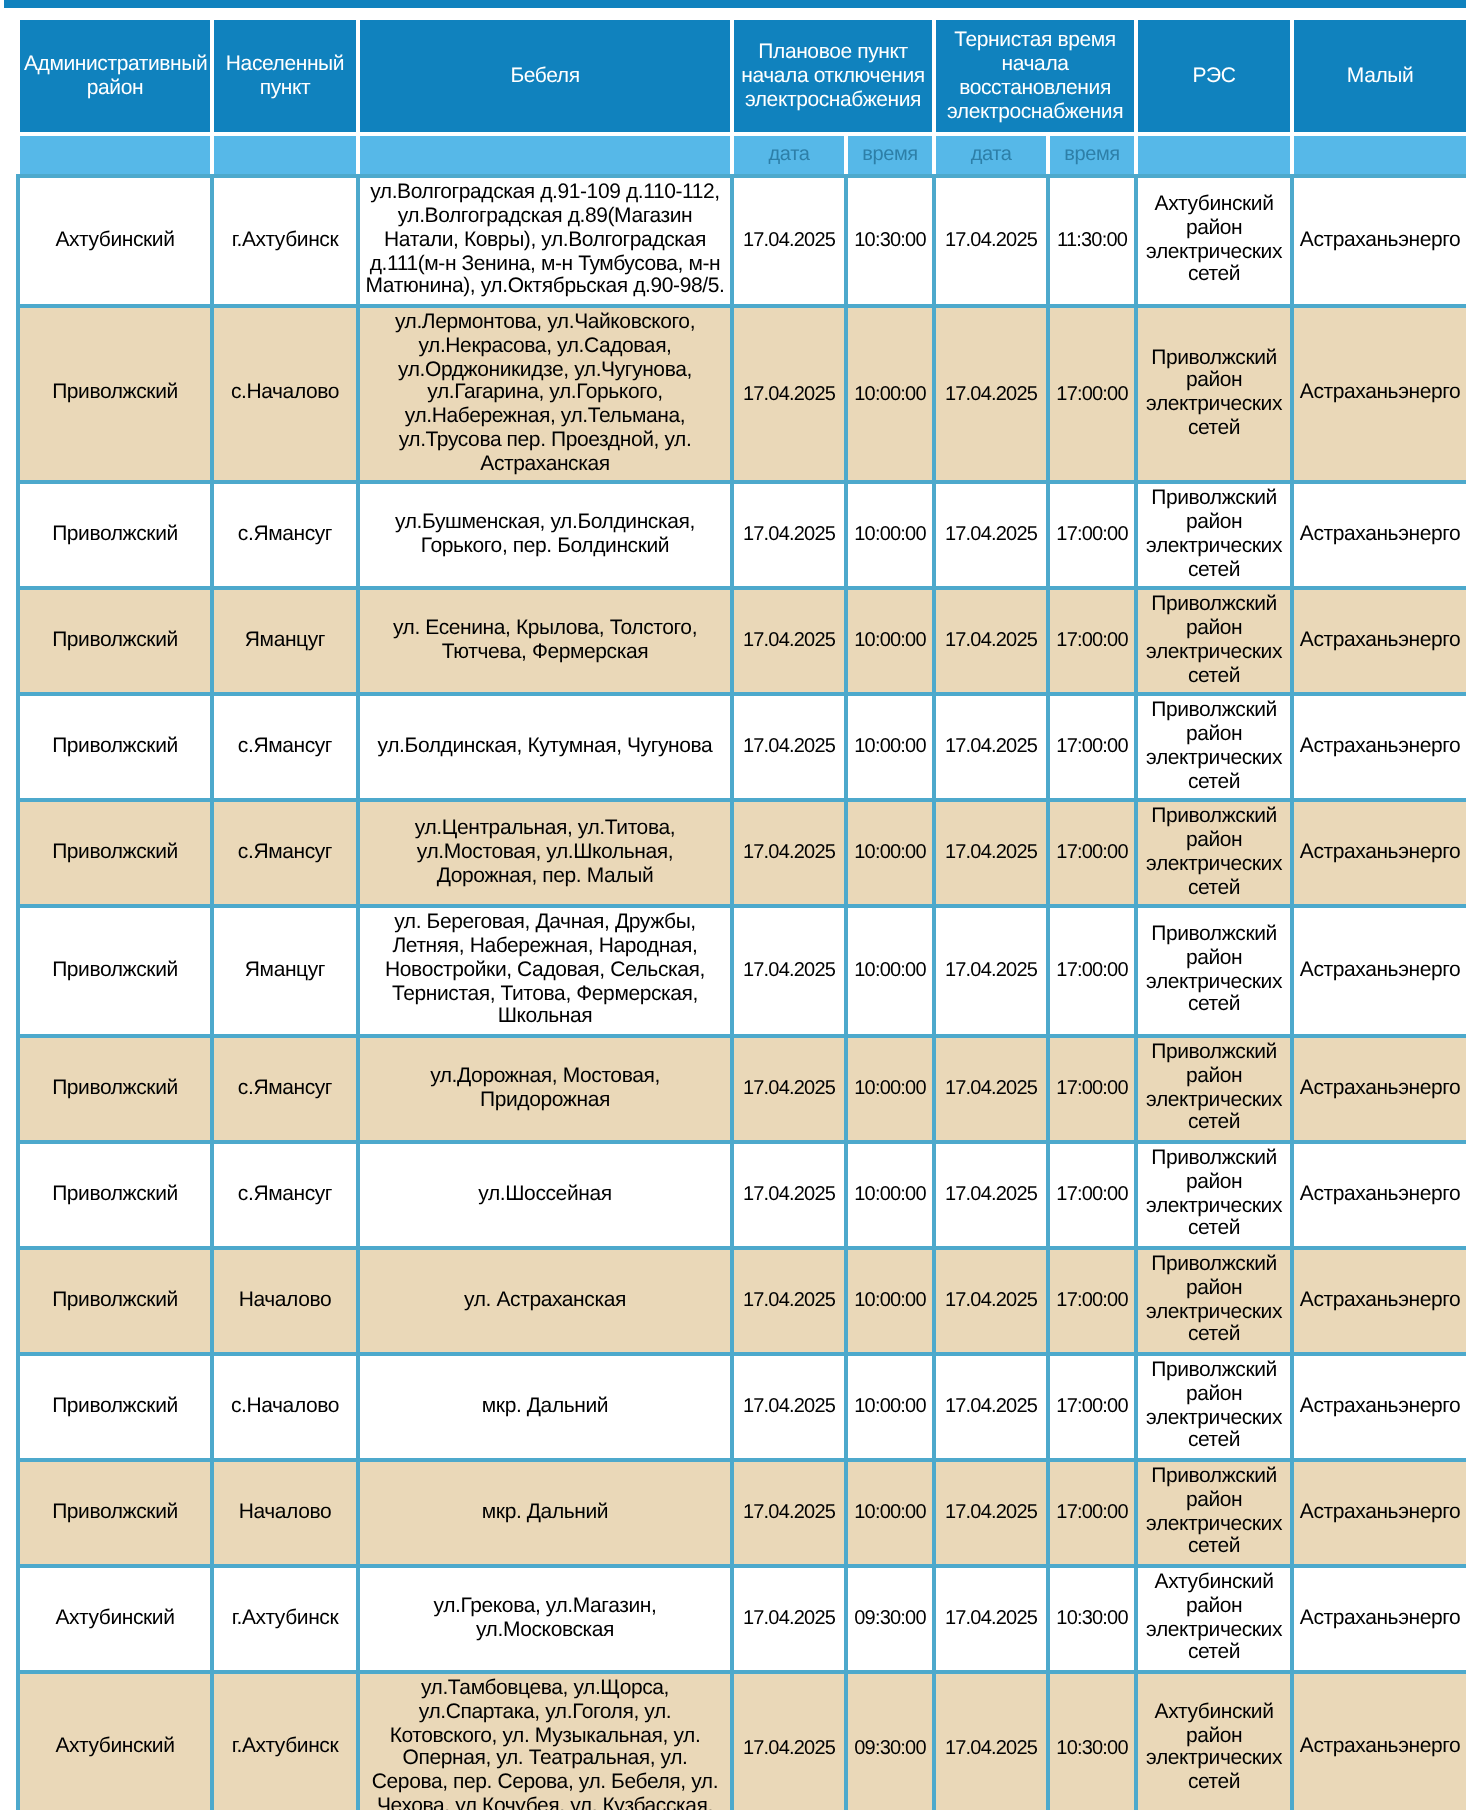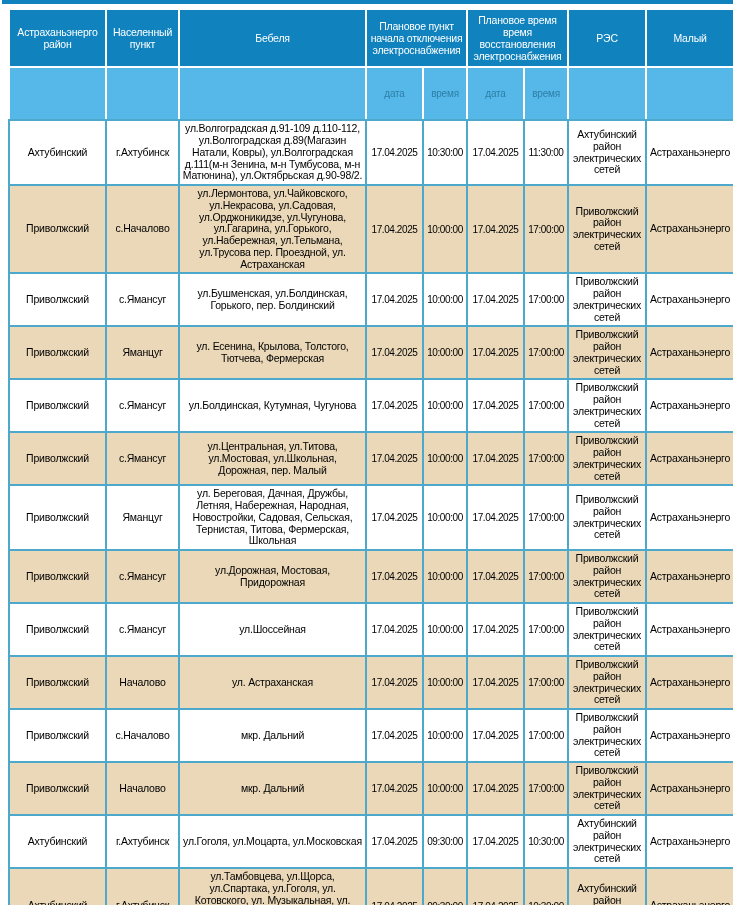--- a/index.html
+++ b/index.html
@@ -38,21 +38,21 @@
     line-height:1.15;
     padding:4px 2px;
     border:2px solid #ffffff;
     vertical-align:middle;
     text-align:center;
   }
   thead tr.subhead th{
     background:var(--subheader-bg);
     color:var(--subheader-text);
     font-size:10px;
-    padding:19px 2px;
+    padding:3px 2px;
     border-bottom:2px solid var(--border);
     height:13px;
   }
   tbody td{
     border:2px solid var(--border);
     font-size:10.5px;
     line-height:1.12;
     padding:2px 2px;
     text-align:center;
     vertical-align:middle;
@@ -81,45 +81,45 @@
       <col style="width:187px">
       <col style="width:57px">
       <col style="width:44px">
       <col style="width:57px">
       <col style="width:44px">
       <col style="width:78px">
       <col style="width:88px">
     </colgroup>
     <thead>
       <tr>
-        <th>Астраханьэнерго район</th>
+        <th>Административный район</th>
         <th>Населенный пункт</th>
         <th>Бебеля</th>
         <th colspan="2">Плановое пункт начала отключения электроснабжения</th>
-        <th colspan="2">Плановое время время восстановления электроснабжения</th>
+        <th colspan="2">Тернистая время начала восстановления электроснабжения</th>
         <th>РЭС</th>
         <th>Малый</th>
       </tr>
       <tr class="subhead">
         <th></th>
         <th></th>
         <th></th>
         <th>дата</th>
         <th>время</th>
         <th>дата</th>
         <th>время</th>
         <th></th>
         <th></th>
       </tr>
     </thead>
     <tbody id="table-body">
         <tr>
           <td class="col-district">Ахтубинский</td>
           <td class="col-settlement">г.Ахтубинск</td>
-          <td class="col-streets">ул.Волгоградская д.91-109 д.110-112, ул.Волгоградская д.89(Магазин Натали, Ковры), ул.Волгоградская д.111(м-н Зенина, м-н Тумбусова, м-н Матюнина), ул.Октябрьская д.90-98/2.</td>
+          <td class="col-streets">ул.Волгоградская д.91-109 д.110-112, ул.Волгоградская д.89(Магазин Натали, Ковры), ул.Волгоградская д.111(м-н Зенина, м-н Тумбусова, м-н Матюнина), ул.Октябрьская д.90-98/5.</td>
           <td class="col-off_date">17.04.2025</td>
           <td class="col-off_time">10:30:00</td>
           <td class="col-on_date">17.04.2025</td>
           <td class="col-on_time">11:30:00</td>
           <td class="col-res">Ахтубинский район электрических сетей</td>
           <td class="col-branch">Астраханьэнерго</td>
         </tr>
         <tr>
           <td class="col-district">Приволжский</td>
           <td class="col-settlement">с.Началово</td>
@@ -237,21 +237,21 @@
           <td class="col-off_date">17.04.2025</td>
           <td class="col-off_time">10:00:00</td>
           <td class="col-on_date">17.04.2025</td>
           <td class="col-on_time">17:00:00</td>
           <td class="col-res">Приволжский район электрических сетей</td>
           <td class="col-branch">Астраханьэнерго</td>
         </tr>
         <tr>
           <td class="col-district">Ахтубинский</td>
           <td class="col-settlement">г.Ахтубинск</td>
-          <td class="col-streets">ул.Гоголя, ул.Моцарта, ул.Московская</td>
+          <td class="col-streets">ул.Грекова, ул.Магазин, ул.Московская</td>
           <td class="col-off_date">17.04.2025</td>
           <td class="col-off_time">09:30:00</td>
           <td class="col-on_date">17.04.2025</td>
           <td class="col-on_time">10:30:00</td>
           <td class="col-res">Ахтубинский район электрических сетей</td>
           <td class="col-branch">Астраханьэнерго</td>
         </tr>
         <tr>
           <td class="col-district">Ахтубинский</td>
           <td class="col-settlement">г.Ахтубинск</td>

